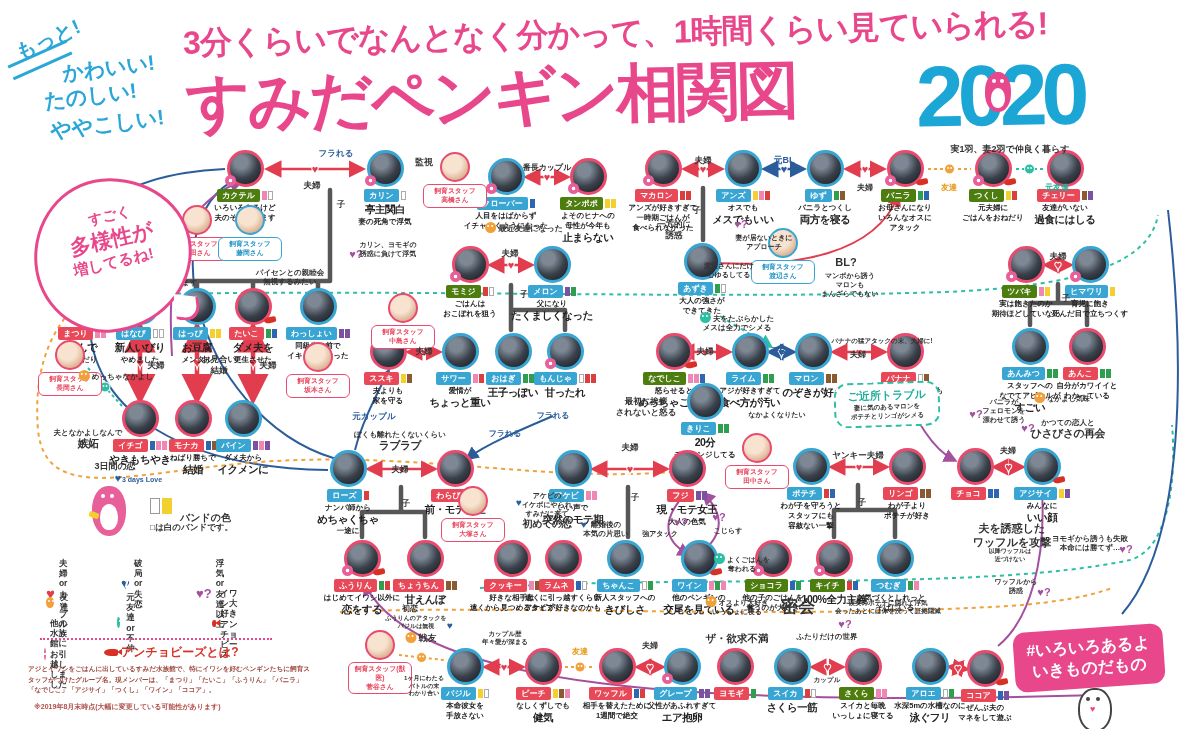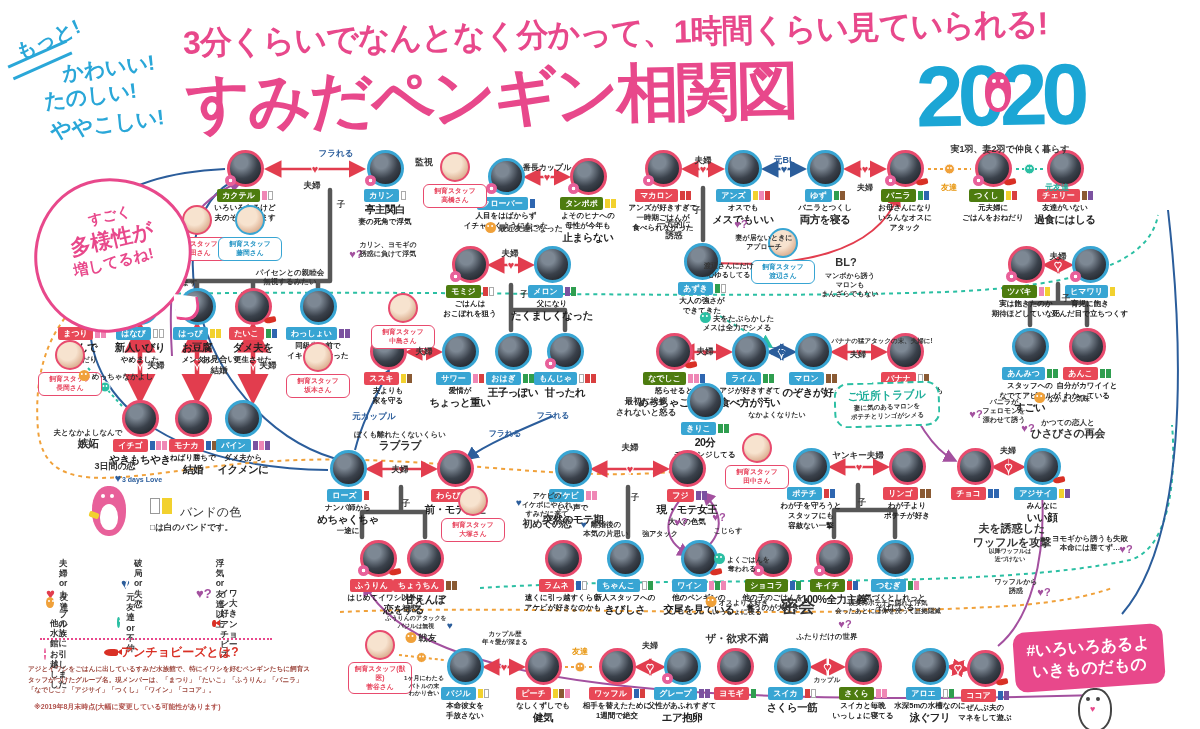--- a/index.html
+++ b/index.html
@@ -76,21 +76,21 @@
   
   #bandnote{position:absolute;left:92px;top:486px;width:170px;z-index:5;}
   #mascot{position:absolute;left:0;top:0;width:34px;height:50px;background:#e8609a;border-radius:46% 46% 48% 48%;}
   #mascot::before{content:"";position:absolute;left:8px;top:18px;width:18px;height:26px;background:#fff;border-radius:50% 50% 46% 46%;}
   #mascot::after{content:"";position:absolute;left:9px;top:8px;width:4px;height:4px;background:#fff;border-radius:50%;box-shadow:9px 0 0 #fff;}
   #mascot .strap{position:absolute;left:-3px;top:26px;width:10px;height:6px;background:#f2d12e;border-radius:2px;transform:rotate(20deg);}
   #bandnote .chips{position:absolute;left:58px;top:12px;display:flex;gap:2px;}
   #bandnote .chip{width:10px;height:16px;}
   #bandnote .cw{background:#fff;border:1.5px solid #999;box-sizing:border-box;}
   #bandnote .cy{background:#f2d12e;}
-  #bandnote .t{position:absolute;left:88px;top:18px;font-size:12px;font-weight:400;color:#333;white-space:nowrap;}
+  #bandnote .t{position:absolute;left:88px;top:25px;font-size:10px;font-weight:700;color:#333;white-space:nowrap;}
   #bandnote .s{position:absolute;left:58px;top:36px;font-size:8.5px;font-weight:bold;color:#333;white-space:nowrap;}
   #legend{position:absolute;left:0;top:0;z-index:5;}
   .lg{position:absolute;display:flex;align-items:center;gap:4px;font-size:8.5px;font-weight:bold;color:#333;white-space:pre-line;line-height:1.2;}
   .icn-h{color:#e23d4e;font-size:15px;line-height:1;}
   .icn-bh{color:#2b5d9b;font-size:15px;line-height:1;position:relative;}
   .icn-bh i{position:absolute;left:5px;top:1px;width:2px;height:11px;background:#fff;transform:rotate(14deg);}
   .icn-fh{color:#a3509f;font-size:13px;line-height:1;font-weight:900;}
   .icn-fish{display:inline-block;width:14px;height:7px;background:#d93025;border-radius:60% 30% 30% 60%;position:relative;}
   .icn-fish::after{content:"";position:absolute;right:-4px;top:0px;border-top:3.5px solid transparent;border-bottom:3.5px solid transparent;border-right:5px solid #d93025;}
   .icn-flw{display:inline-block;width:12px;height:12px;border-radius:50%;background:radial-gradient(circle at 50% 50%,#fff 0 24%,#e8609a 26% 100%);}
@@ -789,21 +789,21 @@
         <span class="ntag red">わらび</span>
         <span class="bands">
           <span class="band b-y"></span>
           <span class="band b-g"></span>
         </span>
       </div>
       <div class="cap">
         <div class="bigln">前・モテ女王</div>
       </div>
     </div>
-    <div class="node" style="left: 332px; top: 540px; text-align: right;">
+    <div class="node" style="left: 316px; top: 540px;">
       <div class="ring f">
         <span class="flw"></span>
         <span class="fsh"></span>
       </div>
       <div class="tagrow">
         <span class="ntag red">ふうりん</span>
         <span class="bands">
           <span class="band b-g"></span>
           <span class="band b-r"></span>
         </span>
@@ -817,20 +817,34 @@
       <div class="ring f"></div>
       <div class="tagrow">
         <span class="ntag red">ちょうちん</span>
         <span class="bands">
           <span class="band b-br"></span>
           <span class="band b-br"></span>
         </span>
       </div>
       <div class="cap">
         <div class="bigln">甘えんぼ</div>
+      </div>
+    </div>
+    <div class="node" style="left: 466px; top: 540px;">
+      <div class="ring f"></div>
+      <div class="tagrow">
+        <span class="ntag red">クッキー</span>
+        <span class="bands">
+          <span class="band b-p"></span>
+          <span class="band b-br"></span>
+        </span>
+      </div>
+      <div class="cap">
+        <div>好きな相手は</div>
+        <div>遠くから見つめるタイプ</div>
       </div>
     </div>
     <div class="node" style="left: 517px; top: 540px;">
       <div class="ring f"></div>
       <div class="tagrow">
         <span class="ntag red">ラムネ</span>
         <span class="bands">
           <span class="band b-b"></span>
           <span class="band b-w"></span>
         </span>

